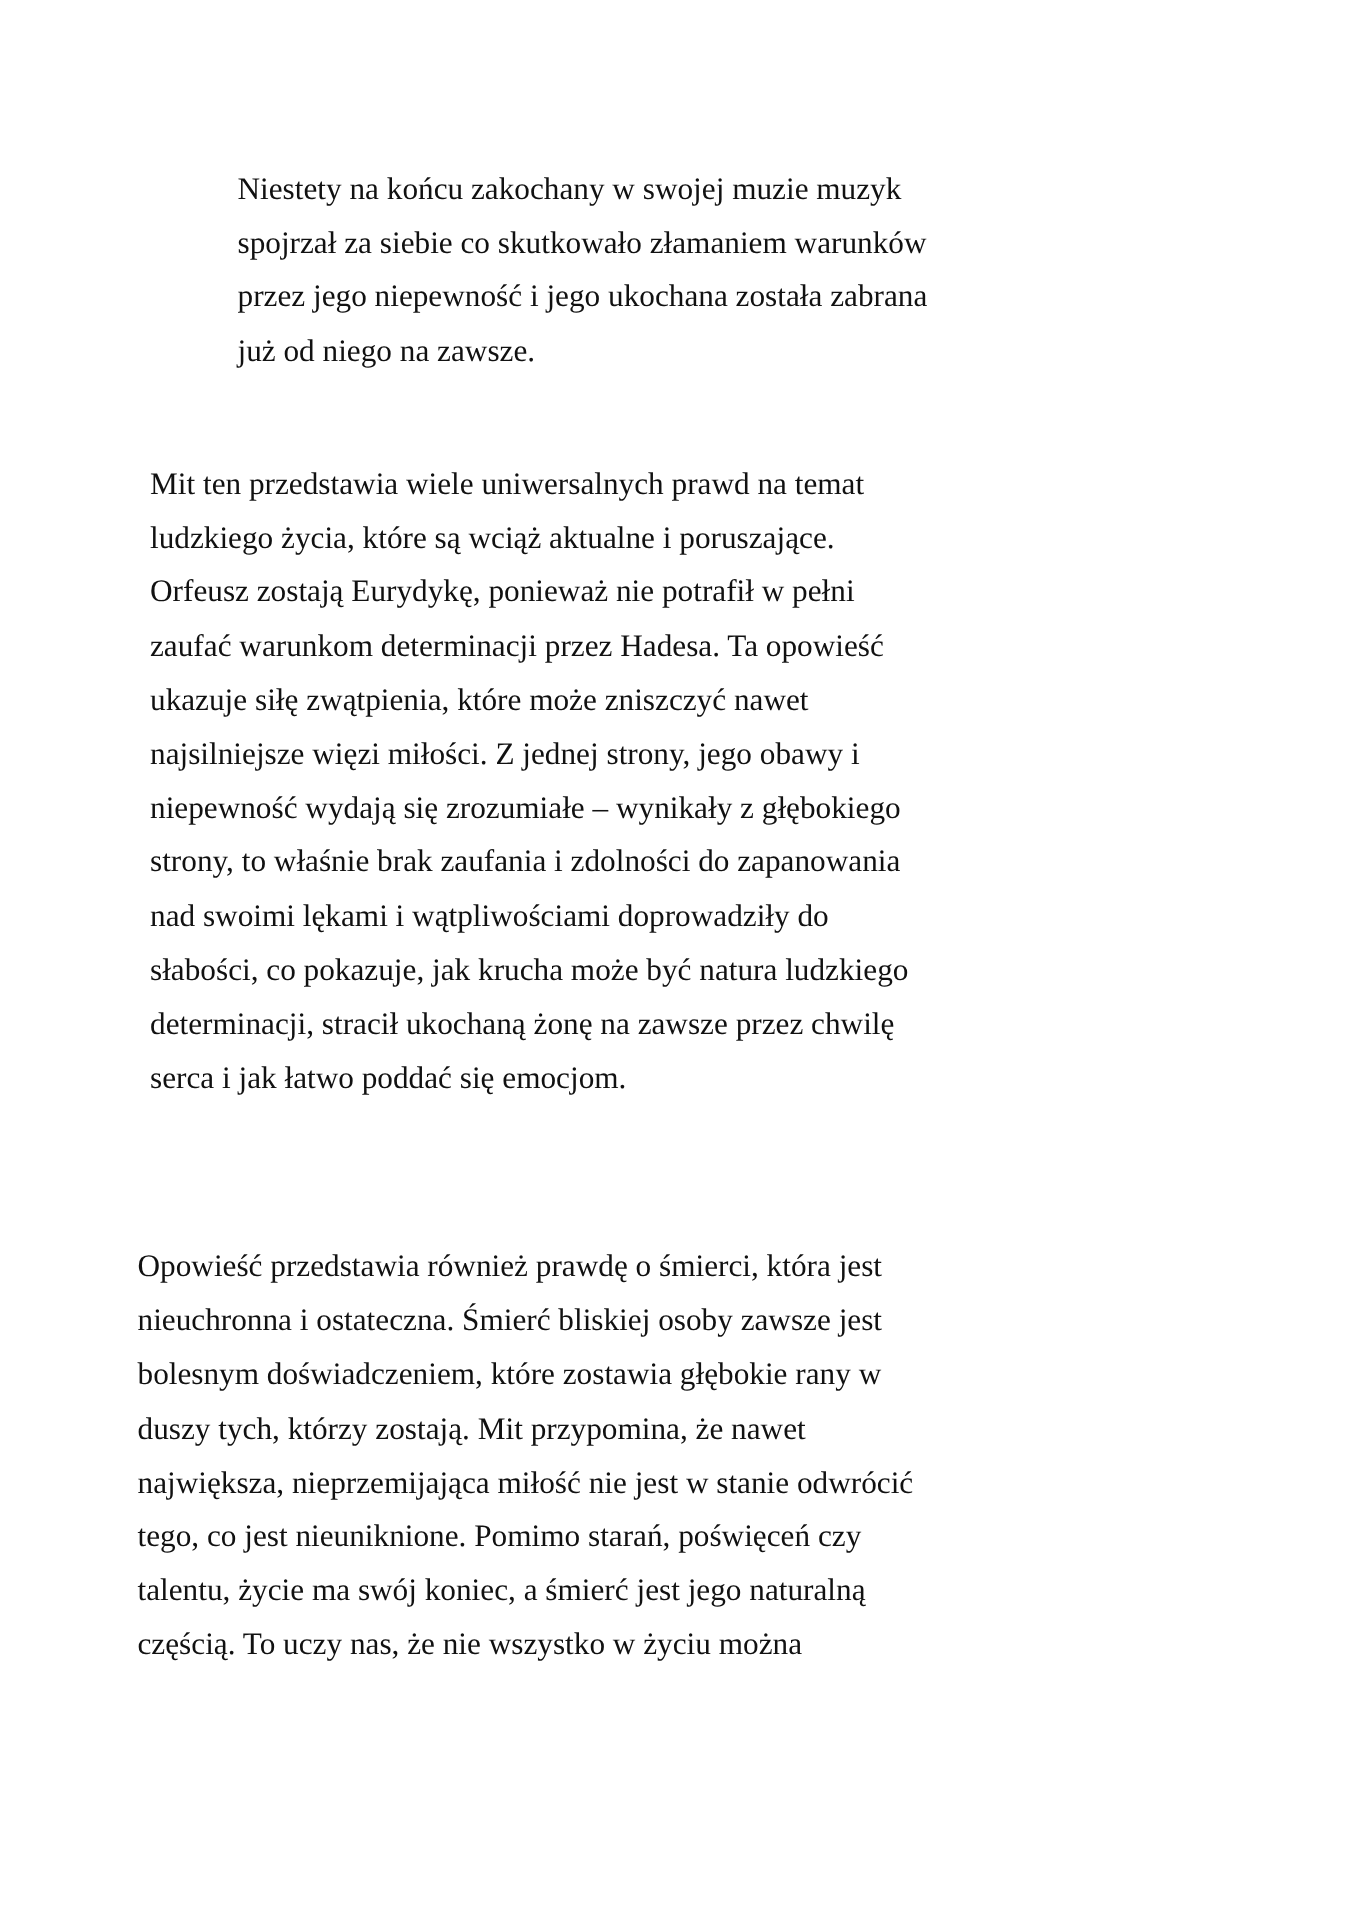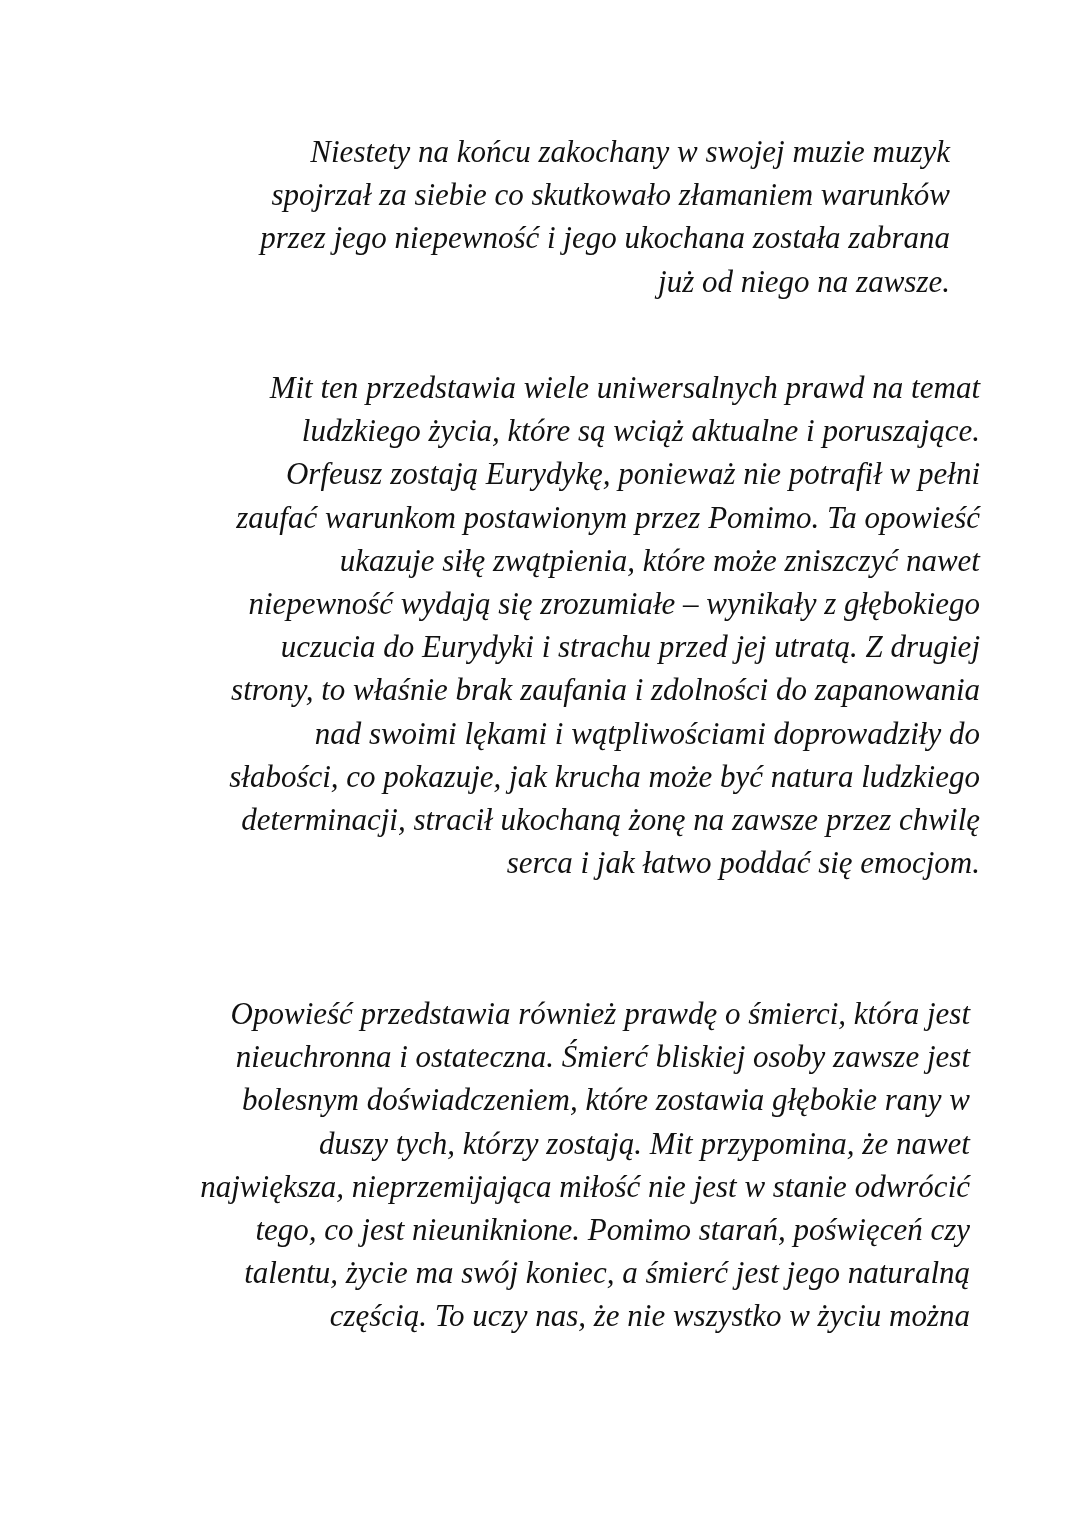--- a/index.html
+++ b/index.html
@@ -1,19 +1,19 @@
 <!DOCTYPE html>
 <html><head>
 <meta charset="utf-8">
 <style>
   html, body { margin: 0; padding: 0; background: #ffffff; }
   body { width: 1080px; height: 1525px; position: relative; overflow: hidden;
          font-family: "Liberation Serif", "DejaVu Serif", serif; color: #111111; }
   .page { position: absolute; left: 0; top: 0; width: 1080px; height: 1525px; }
-  .para { position: absolute; text-align: right; font-size: 31px; line-height: 43.2px; font-style: italic; }
+  .para { position: absolute; text-align: left; font-size: 25px; line-height: 43.2px; }
   .para .line { display: block; white-space: nowrap; }
   #p1 { left: 190px; width: 760px; top: 130px; }
   #p2 { left: 120px; width: 860px; top: 366px; }
   #p3 { left: 110px; width: 860px; top: 992px; }
 </style>
 </head>
 <body>
 
 <div class="page">
 
@@ -21,24 +21,24 @@
     <span class="line">Niestety na końcu zakochany w swojej muzie muzyk</span>
     <span class="line">spojrzał za siebie co skutkowało złamaniem warunków</span>
     <span class="line">przez jego niepewność i jego ukochana została zabrana</span>
     <span class="line">już od niego na zawsze.</span>
   </div>
 
   <div class="para" id="p2">
     <span class="line">Mit ten przedstawia wiele uniwersalnych prawd na temat</span>
     <span class="line">ludzkiego życia, które są wciąż aktualne i poruszające.</span>
     <span class="line">Orfeusz zostają Eurydykę, ponieważ nie potrafił w pełni</span>
-    <span class="line">zaufać warunkom postawionym przez Pomimo. Ta opowieść</span>
+    <span class="line">zaufać warunkom determinacji przez Hadesa. Ta opowieść</span>
     <span class="line">ukazuje siłę zwątpienia, które może zniszczyć nawet</span>
+    <span class="line">najsilniejsze więzi miłości. Z jednej strony, jego obawy i</span>
     <span class="line">niepewność wydają się zrozumiałe – wynikały z głębokiego</span>
-    <span class="line">uczucia do Eurydyki i strachu przed jej utratą. Z drugiej</span>
     <span class="line">strony, to właśnie brak zaufania i zdolności do zapanowania</span>
     <span class="line">nad swoimi lękami i wątpliwościami doprowadziły do</span>
     <span class="line">słabości, co pokazuje, jak krucha może być natura ludzkiego</span>
     <span class="line">determinacji, stracił ukochaną żonę na zawsze przez chwilę</span>
     <span class="line">serca i jak łatwo poddać się emocjom.</span>
   </div>
 
   <div class="para" id="p3">
     <span class="line">Opowieść przedstawia również prawdę o śmierci, która jest</span>
     <span class="line">nieuchronna i ostateczna. Śmierć bliskiej osoby zawsze jest</span>

